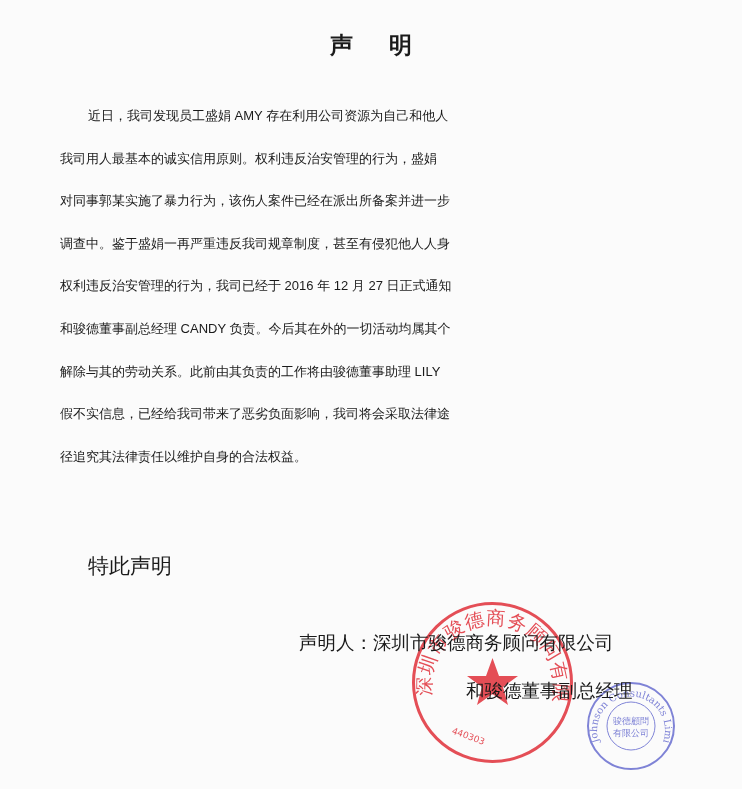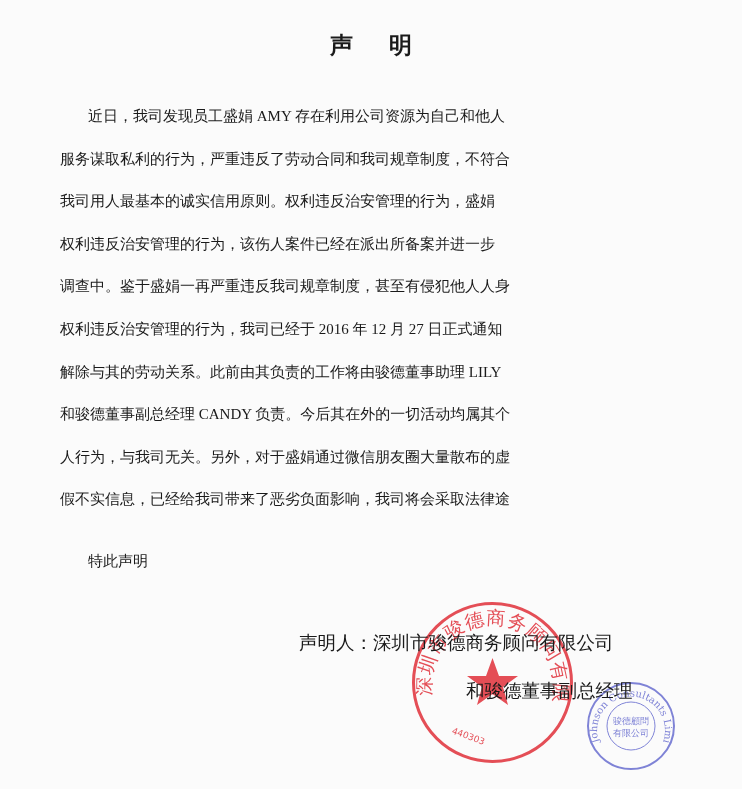--- a/index.html
+++ b/index.html
@@ -12,57 +12,56 @@
   }
   .page { position: absolute; left: 0; top: 0; width: 596px; height: 789px; }
   .title {
     position: absolute; left: 0; width: 742px; top: 30px;
     text-align: center; font-size: 23px; font-weight: bold; letter-spacing: 14px;
     font-family: "DejaVu Sans", sans-serif;
     text-indent: 14px;
   }
   .body {
     position: absolute; left: 60px; top: 95px; width: 600px;
-    font-size: 15px; line-height: 42.6px;
-    font-family: Liberation Serif, serif;
+    font-size: 13px; line-height: 42.6px;
+    font-family: Liberation Sans, sans-serif;
   }
   .line { white-space: nowrap; height: 42.6px; }
   .line.indent { padding-left: 28px; }
   .closing {
     position: absolute; left: 88px; top: 552px;
-    font-size: 15px; font-family: "DejaVu Sans", sans-serif;
+    font-size: 21px; font-family: "DejaVu Sans", sans-serif;
   }
   .sig {
     position: absolute; font-size: 18.5px; font-family: Liberation Serif, serif;
     white-space: nowrap; z-index: 3;
   }
   .sig-1 { left: 299px; top: 630px; }
   .sig-2 { left: 466px; top: 678px; }
   .sig-3 { left: 460px; top: 722px; }
   .stamp { position: absolute; z-index: 2; opacity: 0.85; }
   .stamp-red { left: 410px; top: 600px; width: 165px; height: 165px; }
   .stamp-blue { left: 585px; top: 680px; width: 92px; height: 92px; }
 </style>
 </head>
 <body>
 
 <div class="page">
   <div class="title">声 明</div>
 
   <div class="body">
     <div class="line indent">近日，我司发现员工盛娟 AMY 存在利用公司资源为自己和他人</div>
-    <div class="line">服务谋取私利的行为，严重违反了劳动合同和我司规章制度，不符合</div>
     <div class="line">我司用人最基本的诚实信用原则。权利违反治安管理的行为，盛娟</div>
-    <div class="line">权利违反治安管理的行为，该伤人案件已经在派出所备案并进一步</div>
+    <div class="line">对同事郭某实施了暴力行为，该伤人案件已经在派出所备案并进一步</div>
     <div class="line">调查中。鉴于盛娟一再严重违反我司规章制度，甚至有侵犯他人人身</div>
     <div class="line">权利违反治安管理的行为，我司已经于 2016 年 12 月 27 日正式通知</div>
+    <div class="line">和骏德董事副总经理 CANDY 负责。今后其在外的一切活动均属其个</div>
     <div class="line">解除与其的劳动关系。此前由其负责的工作将由骏德董事助理 LILY</div>
-    <div class="line">和骏德董事副总经理 CANDY 负责。今后其在外的一切活动均属其个</div>
-    <div class="line">人行为，与我司无关。另外，对于盛娟通过微信朋友圈大量散布的虚</div>
     <div class="line">假不实信息，已经给我司带来了恶劣负面影响，我司将会采取法律途</div>
+    <div class="line">径追究其法律责任以维护自身的合法权益。</div>
   </div>
 
   <div class="closing">特此声明</div>
 
   <svg class="stamp stamp-red" viewBox="0 0 165 165">
     <defs>
       <path id="redArc" d="M 22 100 A 62 62 0 1 1 143 100"></path>
     </defs>
     <circle cx="82.5" cy="82.5" r="79" fill="none" stroke="#e0303a" stroke-width="3"></circle>
     <text font-size="19" fill="#e0303a" font-family="DejaVu Sans, sans-serif" letter-spacing="1">

